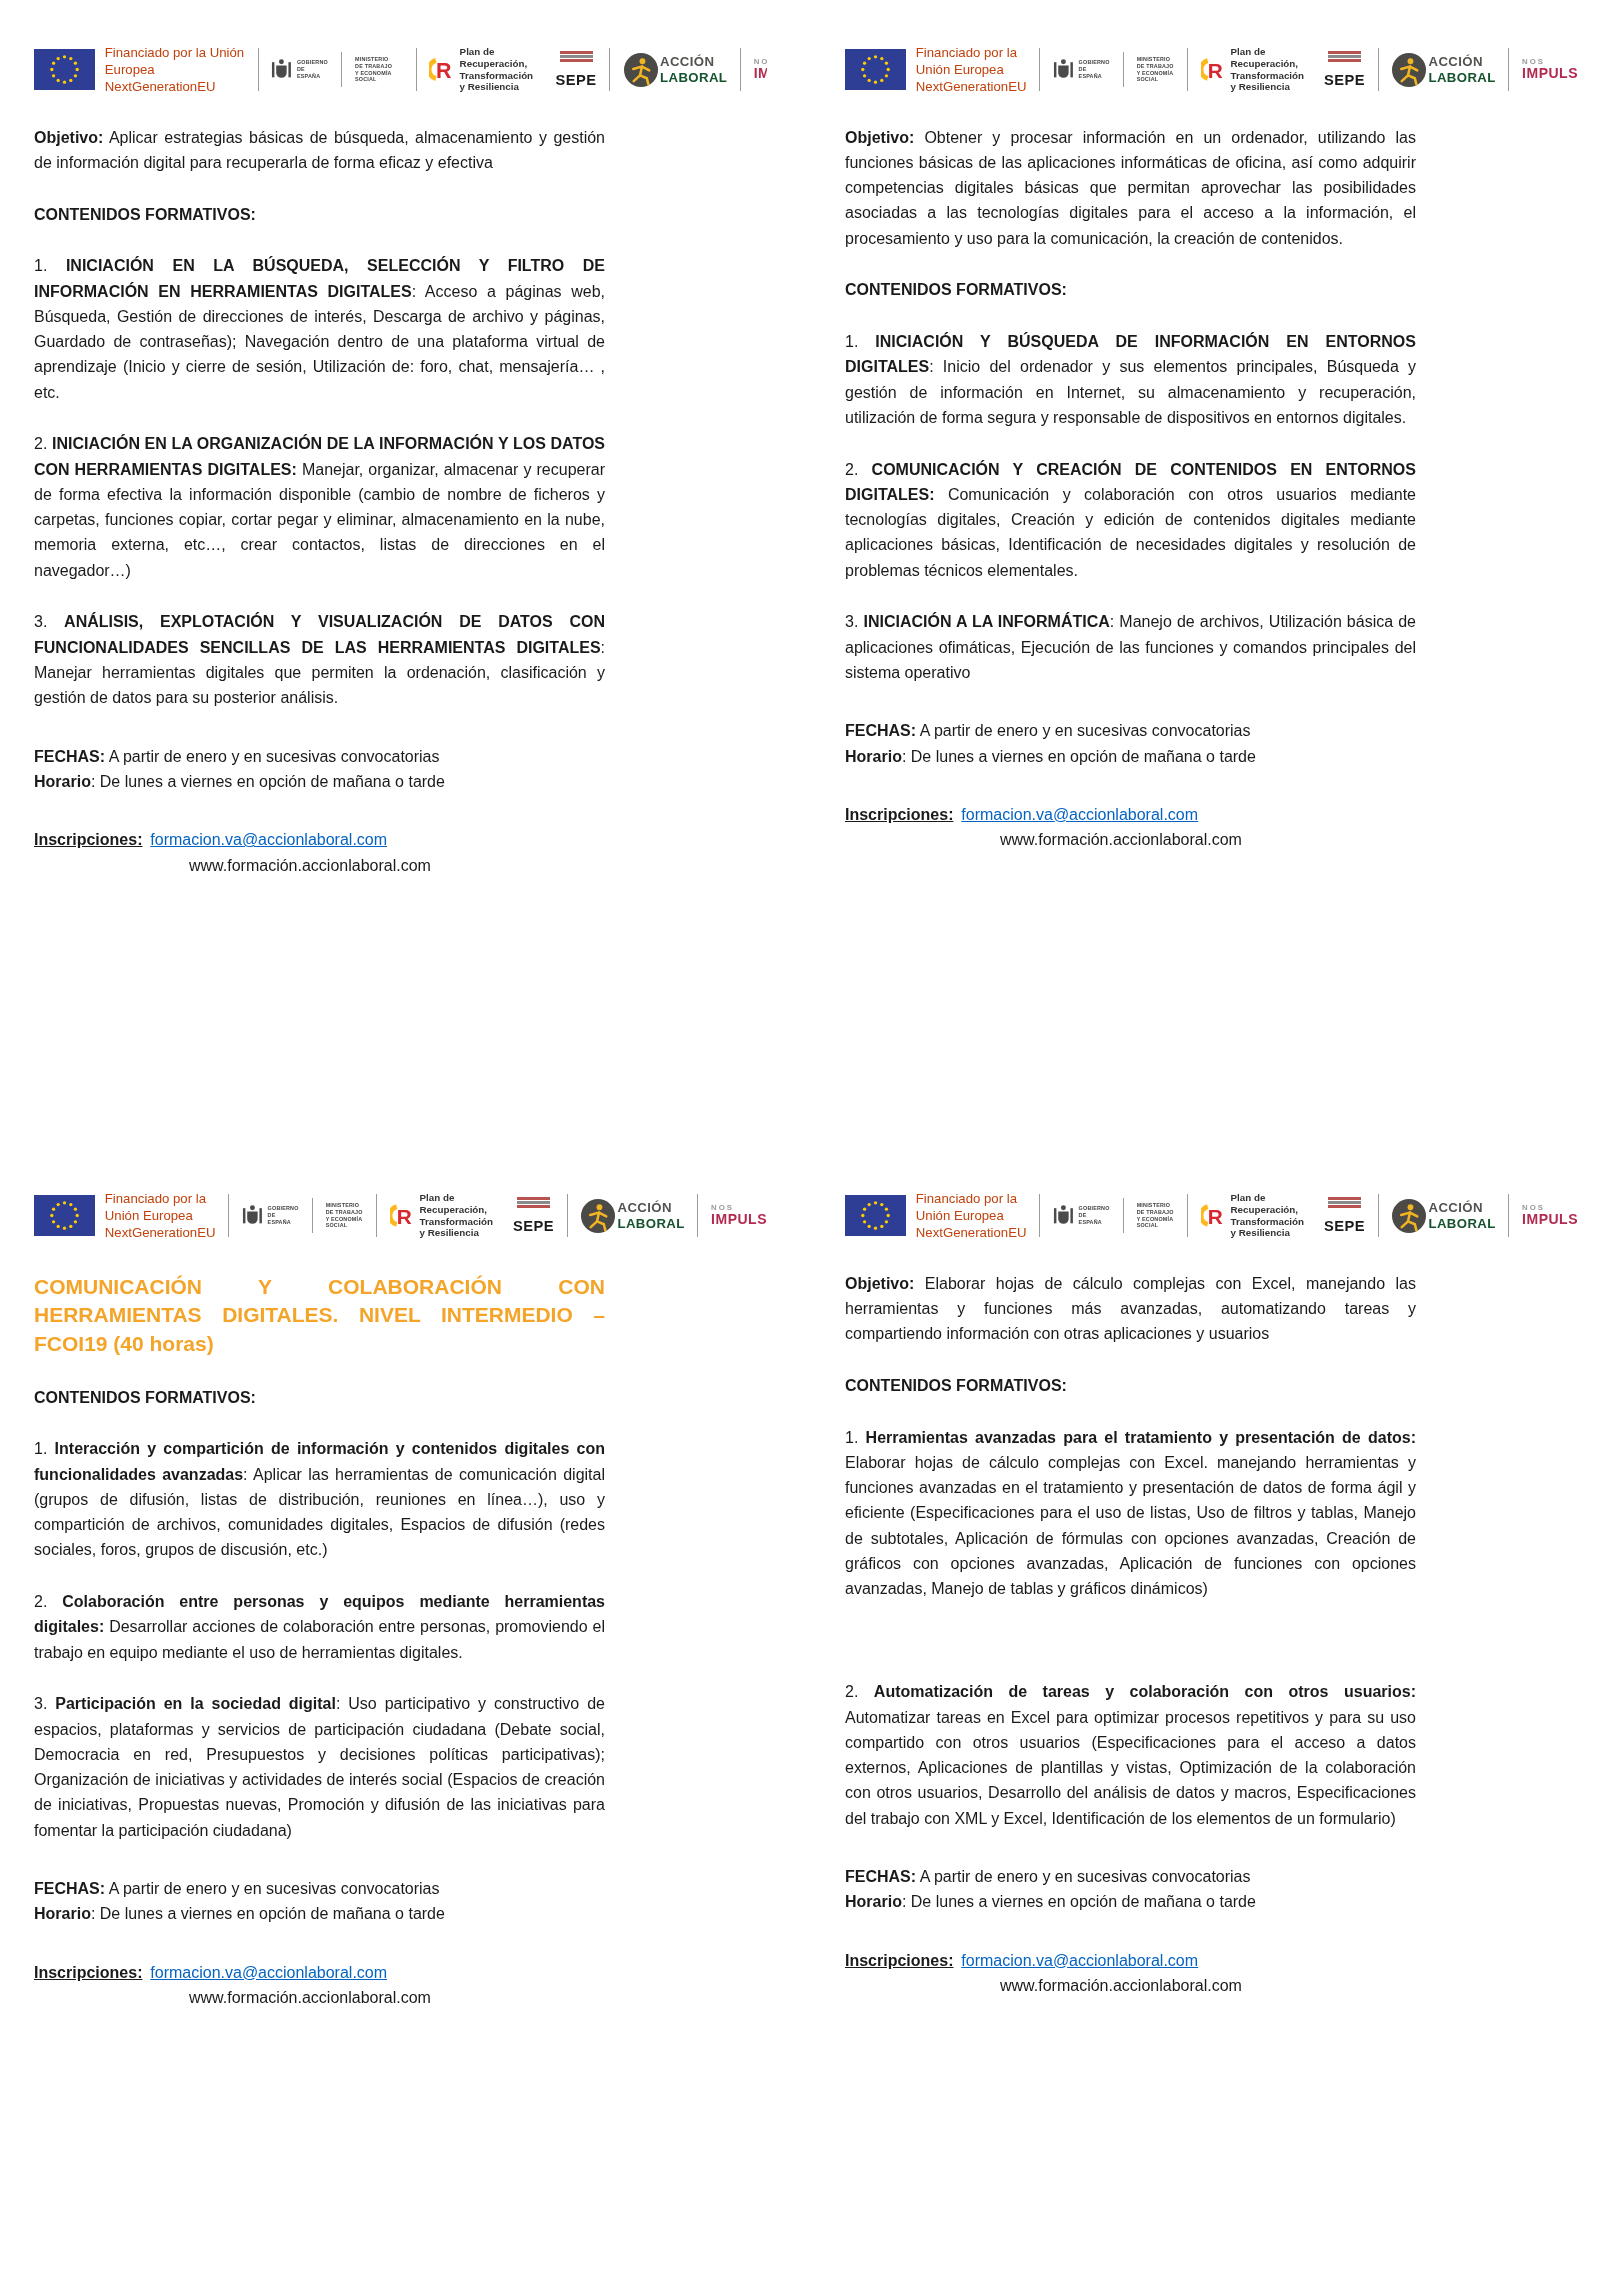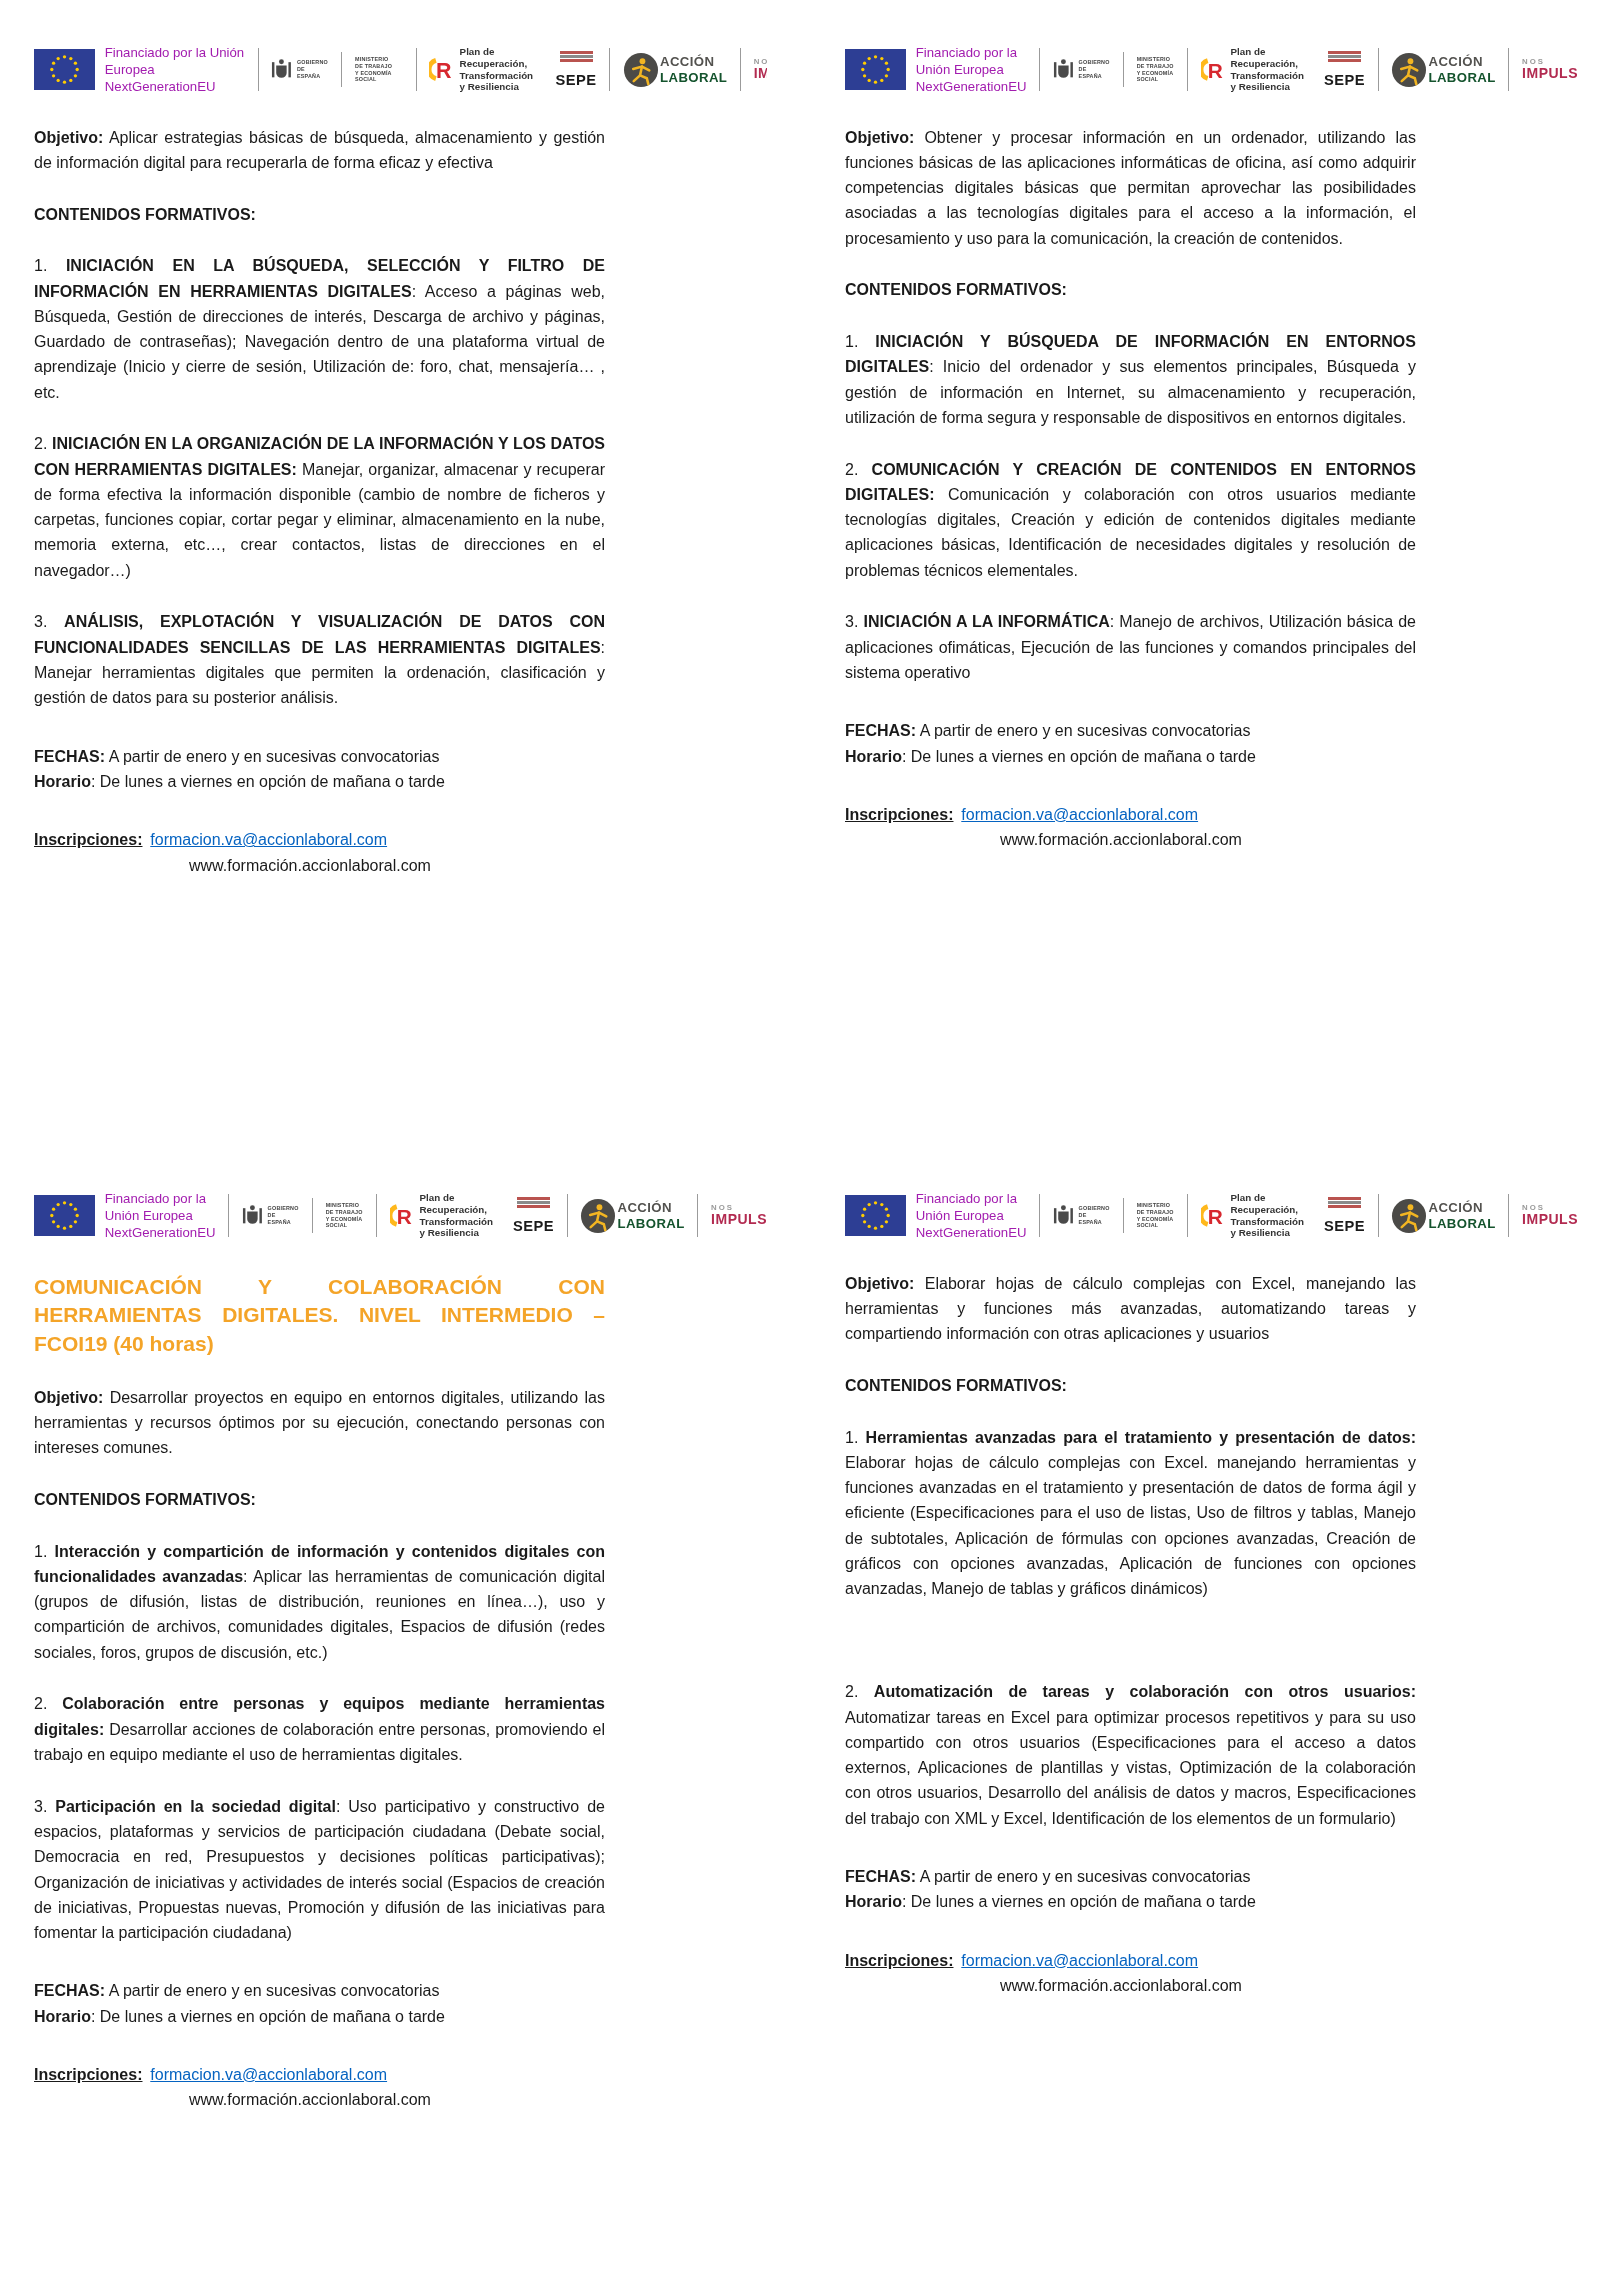--- a/index.html
+++ b/index.html
@@ -24,21 +24,21 @@
   .hdr {
     display:flex; align-items:center; gap:12.7px;
     height:57px; width:733px;
   }
   .eu-group { display:flex; align-items:center; gap:9.8px; }
   .eu-flag {
     width:61px; height:41px; background:#2D3E94;
     display:flex; align-items:center; justify-content:center;
     flex:0 0 auto;
   }
-  .eu-text { font-size:13.2px; line-height:1.3; color:#a21caf; }
+  .eu-text { font-size:13.2px; line-height:1.3; color:#c2410c; }
   .vdiv { width:1px; height:43px; background:#9b9b9b; flex:0 0 auto; }
   .vdiv.short { height:35px; }
   .gob-group { display:flex; align-items:center; gap:4.9px; }
   .tiny-txt {
     font-size:5.4px; line-height:1.25; color:#444;
     white-space:pre-line; font-weight:bold; letter-spacing:0.2px;
   }
   .plan-group { display:flex; align-items:center; gap:5.9px; }
   .plan-text { font-size:9.8px; font-weight:bold; line-height:1.18; color:#333; white-space:pre-line; }
   .sepe { display:flex; flex-direction:column; align-items:center; gap:10px; }
@@ -373,23 +373,20 @@
     </div>
     <div class="vdiv"></div>
     <div class="impuls">
       <span class="l1">NOS</span>
       <span class="l2">IMPULS</span>
     </div>
   </header>
 
     <div class="content">
       <h1 class="title">COMUNICACIÓN Y COLABORACIÓN CON HERRAMIENTAS DIGITALES. NIVEL INTERMEDIO – FCOI19 (40 horas)</h1>
-      <p class="para">
-        <strong>Objetivo:</strong><span> Desarrollar proyectos en equipo en entornos digitales, utilizando las herramientas y recursos óptimos por su ejecución, conectando personas con intereses comunes.</span>
-      </p>
       <p class="para bold-line">CONTENIDOS FORMATIVOS:</p>
       <p class="para">
         <span>1. </span><strong>Interacción y compartición de información y contenidos digitales con funcionalidades avanzadas</strong><span>: Aplicar las herramientas de comunicación digital (grupos de difusión, listas de distribución, reuniones en línea…), uso y compartición de archivos, comunidades digitales, Espacios de difusión (redes sociales, foros, grupos de discusión, etc.)</span>
       </p>
       <p class="para">
         <span>2. </span><strong>Colaboración entre personas y equipos mediante herramientas digitales:</strong><span> Desarrollar acciones de colaboración entre personas, promoviendo el trabajo en equipo mediante el uso de herramientas digitales.</span>
       </p>
       <p class="para">
         <span>3. </span><strong>Participación en la sociedad digital</strong><span>: Uso participativo y constructivo de espacios, plataformas y servicios de participación ciudadana (Debate social, Democracia en red, Presupuestos y decisiones políticas participativas); Organización de iniciativas y actividades de interés social (Espacios de creación de iniciativas, Propuestas nuevas, Promoción y difusión de las iniciativas para fomentar la participación ciudadana)</span>
       </p>

